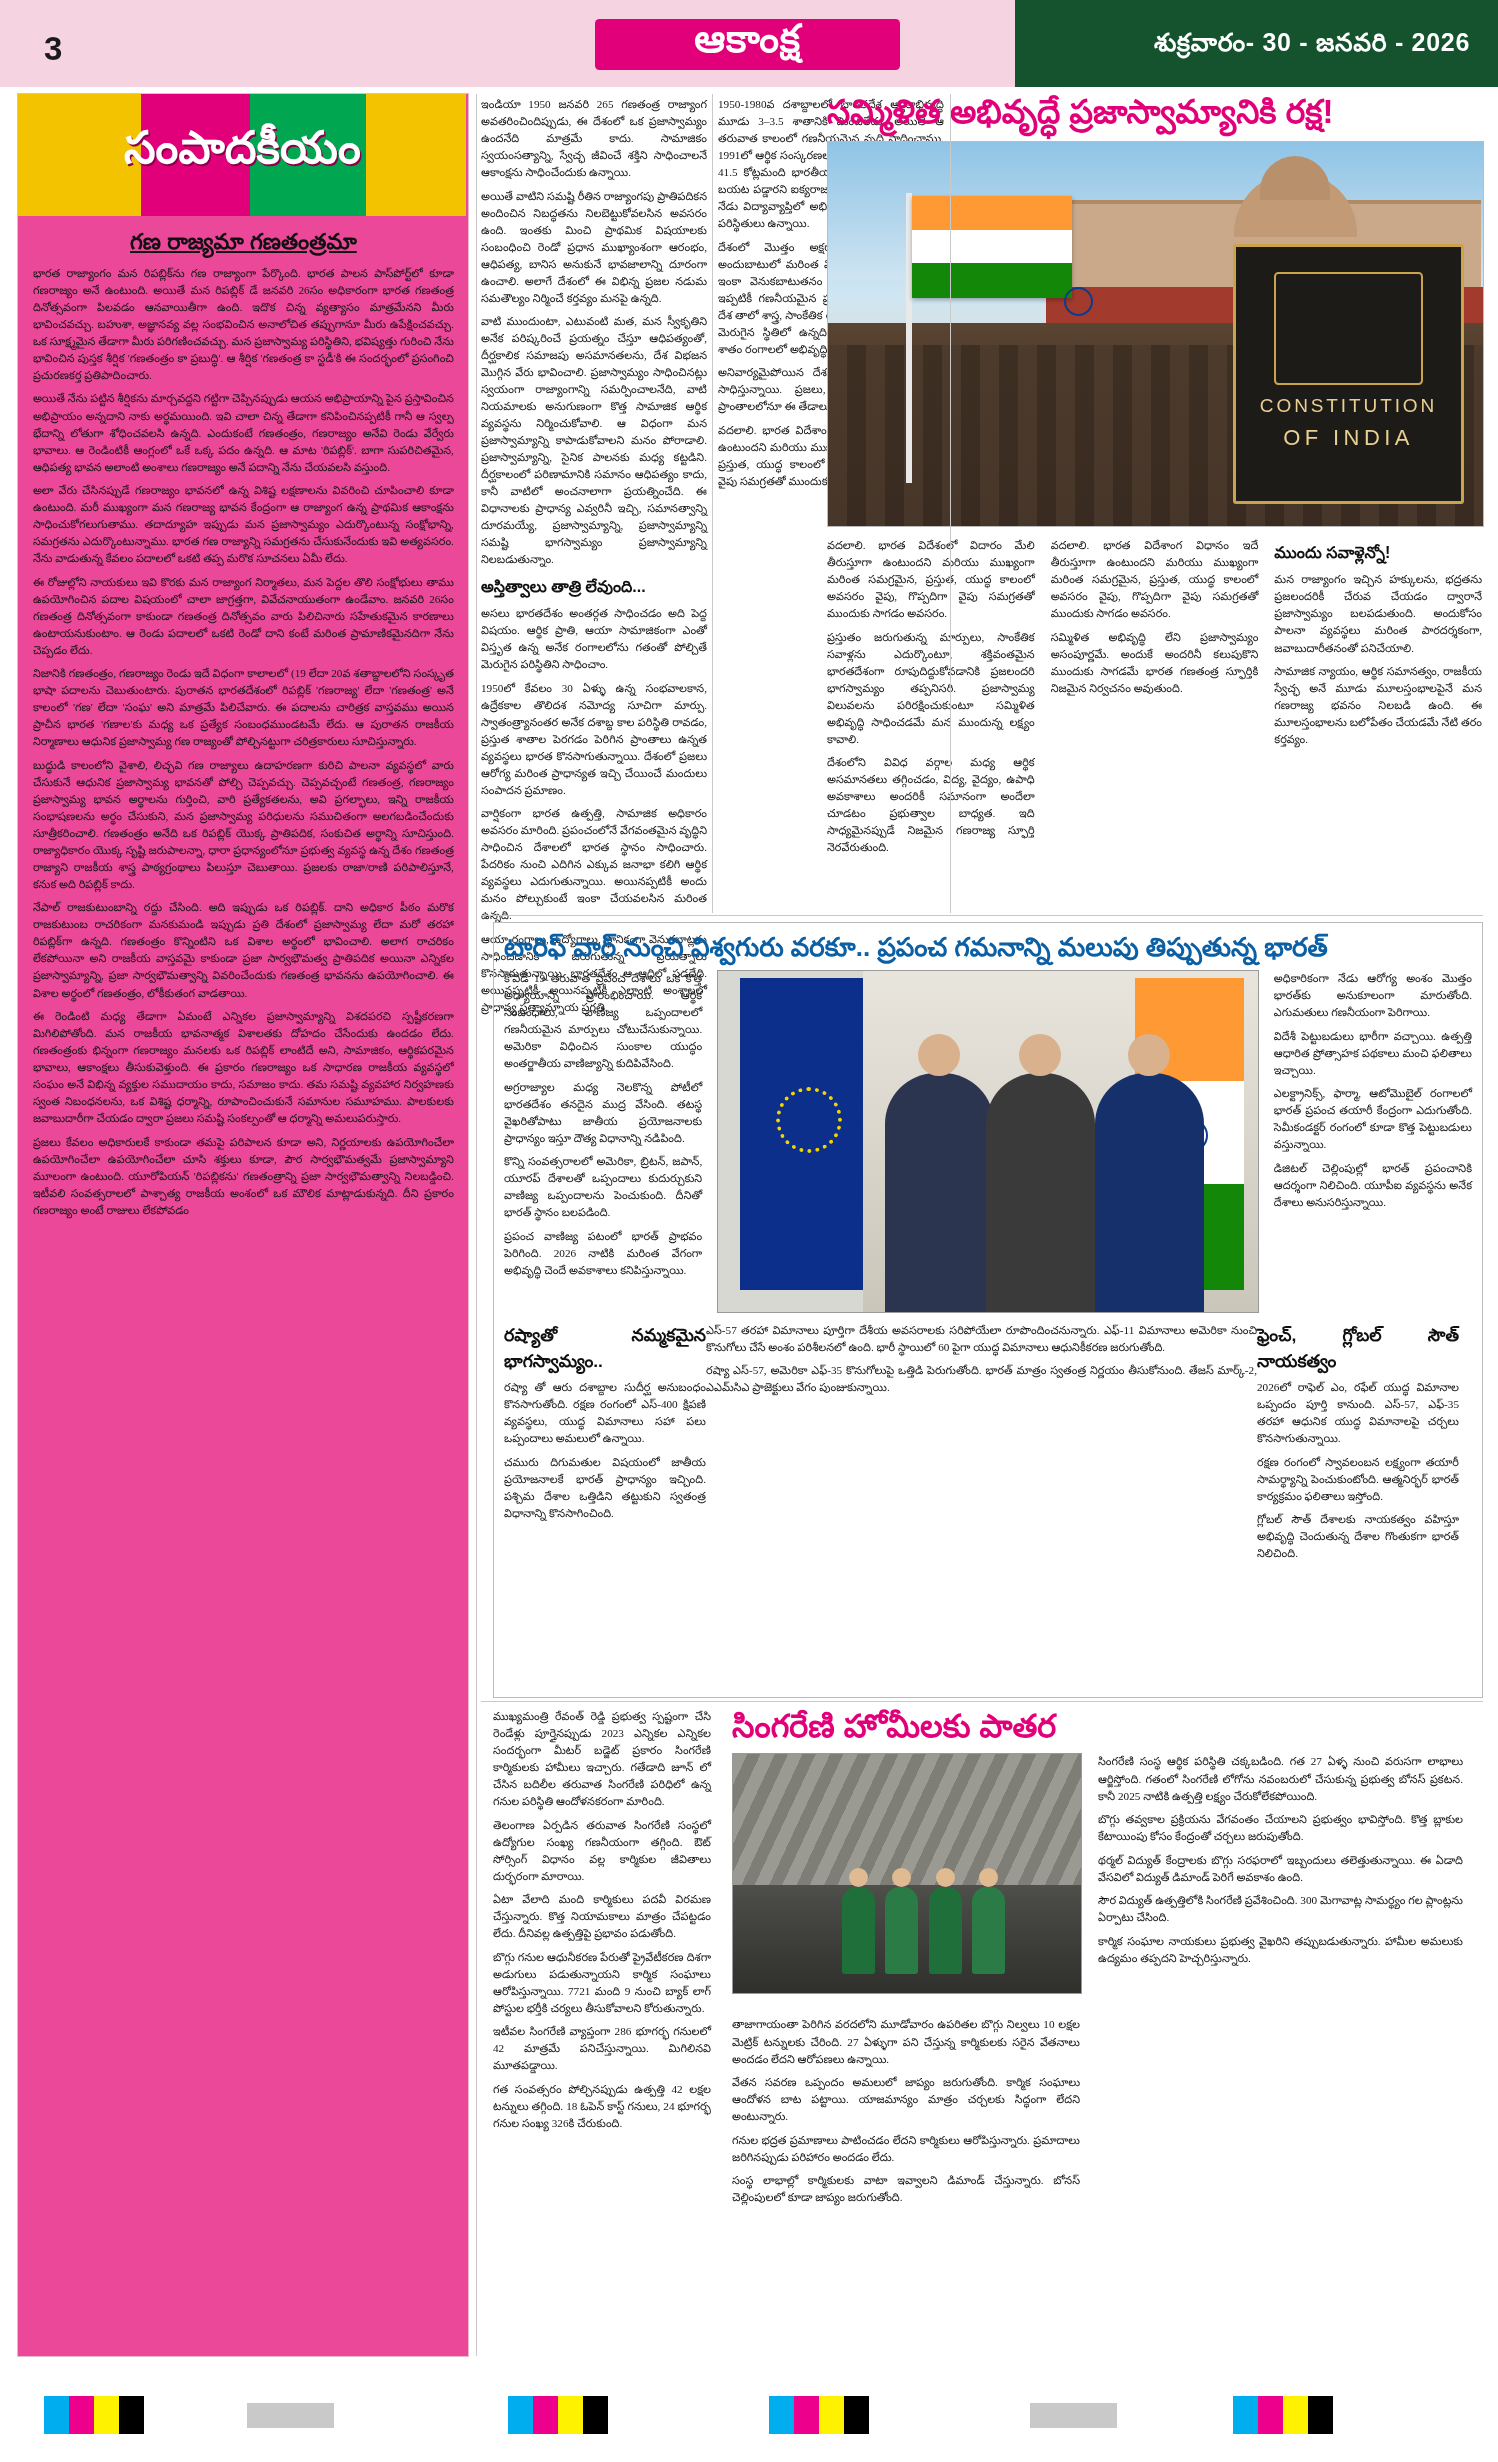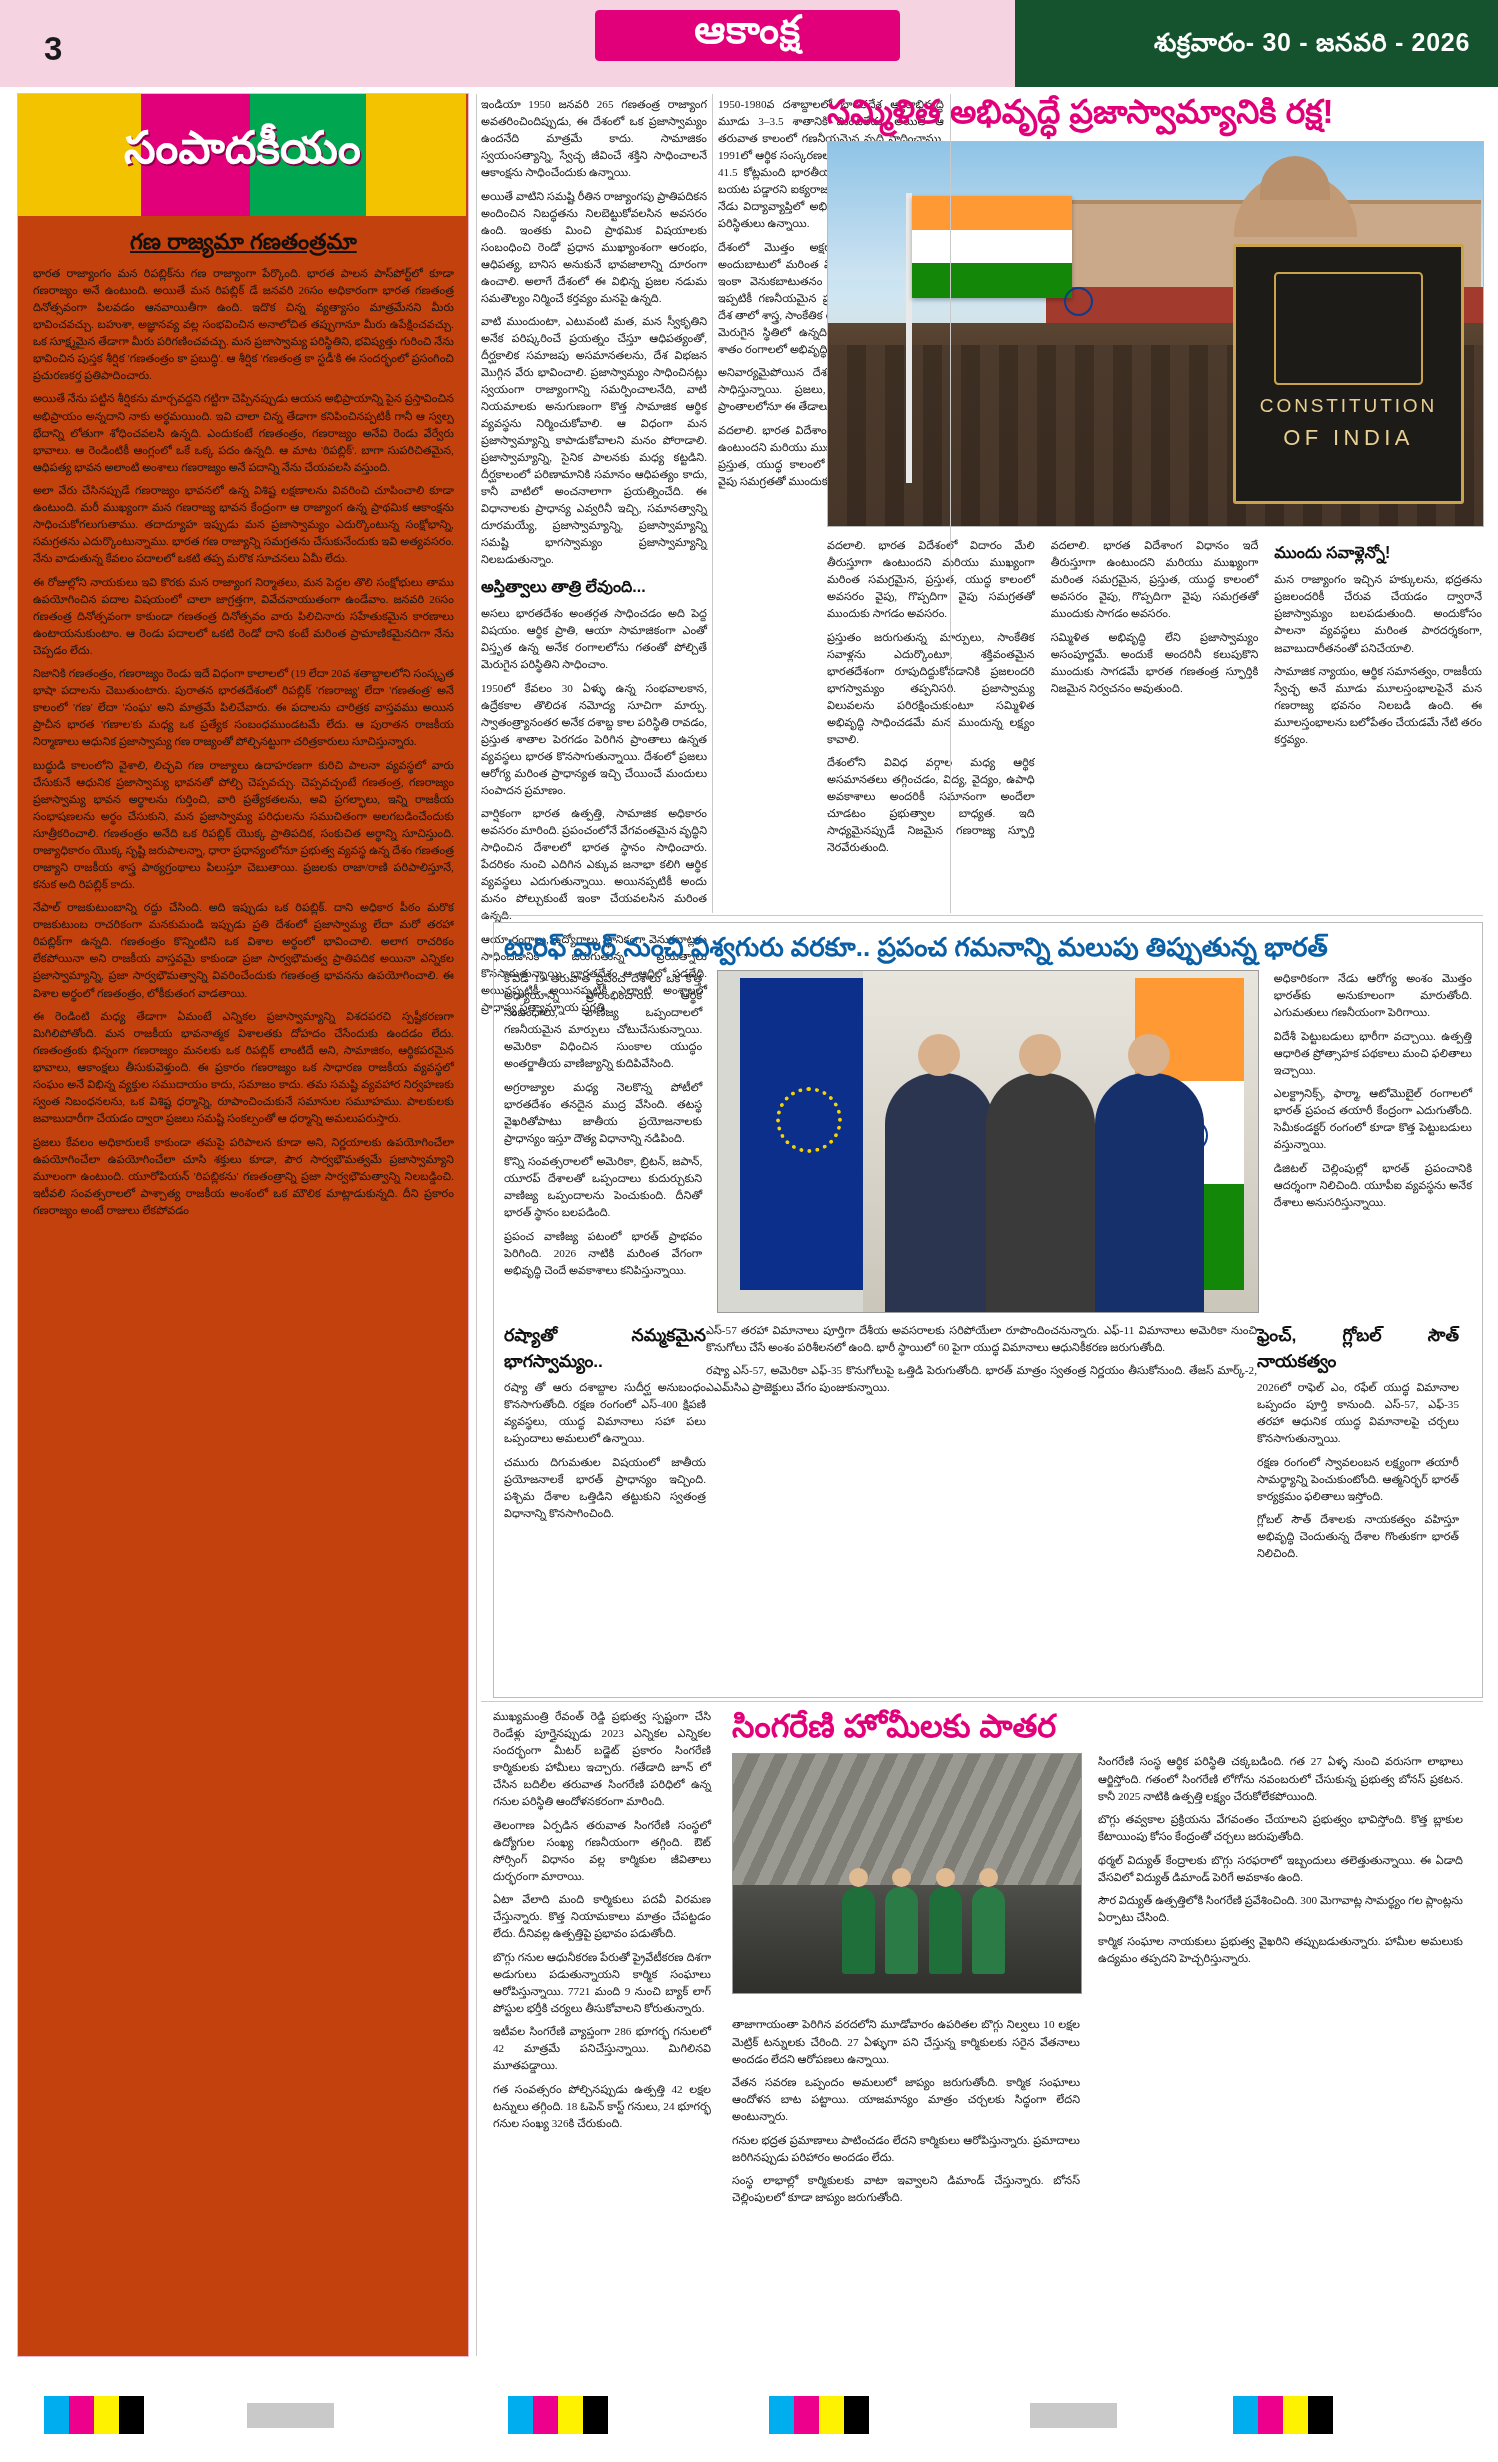--- a/index.html
+++ b/index.html
@@ -3,34 +3,34 @@
 <meta charset="utf-8">
 <style>
   html,body{margin:0;padding:0;background:#ffffff;}
   body{width:1499px;height:2462px;font-family:"Liberation Serif", serif;color:#111;position:relative;overflow:hidden;}
   .page{position:absolute;inset:0;background:#fff;}
 
   
   .masthead{position:absolute;left:0;top:0;width:1499px;height:87px;background:#ffffff;}
   .mast-left{position:absolute;left:0;top:0;width:479px;height:87px;background:#f6d3e0;}
   .page-num{position:absolute;left:44px;top:30px;font-size:33px;font-weight:bold;color:#1a1a1a;font-family:"Liberation Sans",sans-serif;}
-  .mast-center{position:absolute;left:479px;top:0;width:537px;height:87px;background:#f6d3e0;display:flex;justify-content:center;}
+  .mast-center{position:absolute;left:479px;top:0;width:537px;height:87px;background:#f6d3e0;display:flex;align-items:center;justify-content:center;}
   .logo-wrap{position:relative;width:305px;height:70px;display:flex;align-items:center;justify-content:center;}
   .logo-band{position:absolute;left:0;top:10px;width:305px;height:51px;background:#e2007a;border-radius:4.4px;}
   .logo-text{position:relative;color:#fff;font-size:39px;font-weight:bold;letter-spacing:0.7px;font-family:"Liberation Sans",sans-serif;white-space:nowrap;}
   .mast-right{position:absolute;left:1015px;top:0;width:484px;height:87px;background:#14532d;}
   .mast-date{position:absolute;right:29px;top:27.6px;color:#ffffff;font-size:25px;font-weight:bold;letter-spacing:0.7px;font-family:"Liberation Sans",sans-serif;}
 
   
   .col-text{font-size:11.2px;line-height:1.52;text-align:justify;color:#141414;font-family:"Liberation Serif",serif;}
   .col-text p{margin:0 0 6.5px 0;}
   .sub-head{font-size:16px;font-weight:bold;color:#111;margin:4.4px 0 5.8px 0;font-family:"Liberation Sans",sans-serif;}
 
   
-  .edit-box{position:absolute;left:17.4px;top:93px;width:450px;height:2262px;background:#c2410c;border:0.7px solid #e8b8cd;}
+  .edit-box{position:absolute;left:17.4px;top:93px;width:450px;height:2262px;background:#ec4899;border:0.7px solid #e8b8cd;}
   .edit-banner{position:relative;width:448px;height:122px;overflow:hidden;}
   .bs{position:absolute;top:0;height:122px;}
   .bs1{left:0;width:123px;background:#f4c300;}
   .bs2{left:123px;width:109px;background:#e2007a;}
   .bs3{left:232px;width:116px;background:#00a650;}
   .bs4{left:348px;width:100px;background:#f4c300;}
   .edit-banner-title{position:absolute;left:0;top:27.6px;width:448px;text-align:center;font-size:45px;font-weight:bold;color:#ffffff;font-family:"Liberation Sans",sans-serif;text-shadow:1.5px 1.5px 0 #8a004b;}
   .edit-headline{font-size:22px;font-weight:bold;text-align:center;margin:11.6px 13px 8.7px 13px;line-height:1.3;font-family:"Liberation Sans",sans-serif;text-decoration:underline;}
   .edit-body{margin:0 14.5px;}
 

